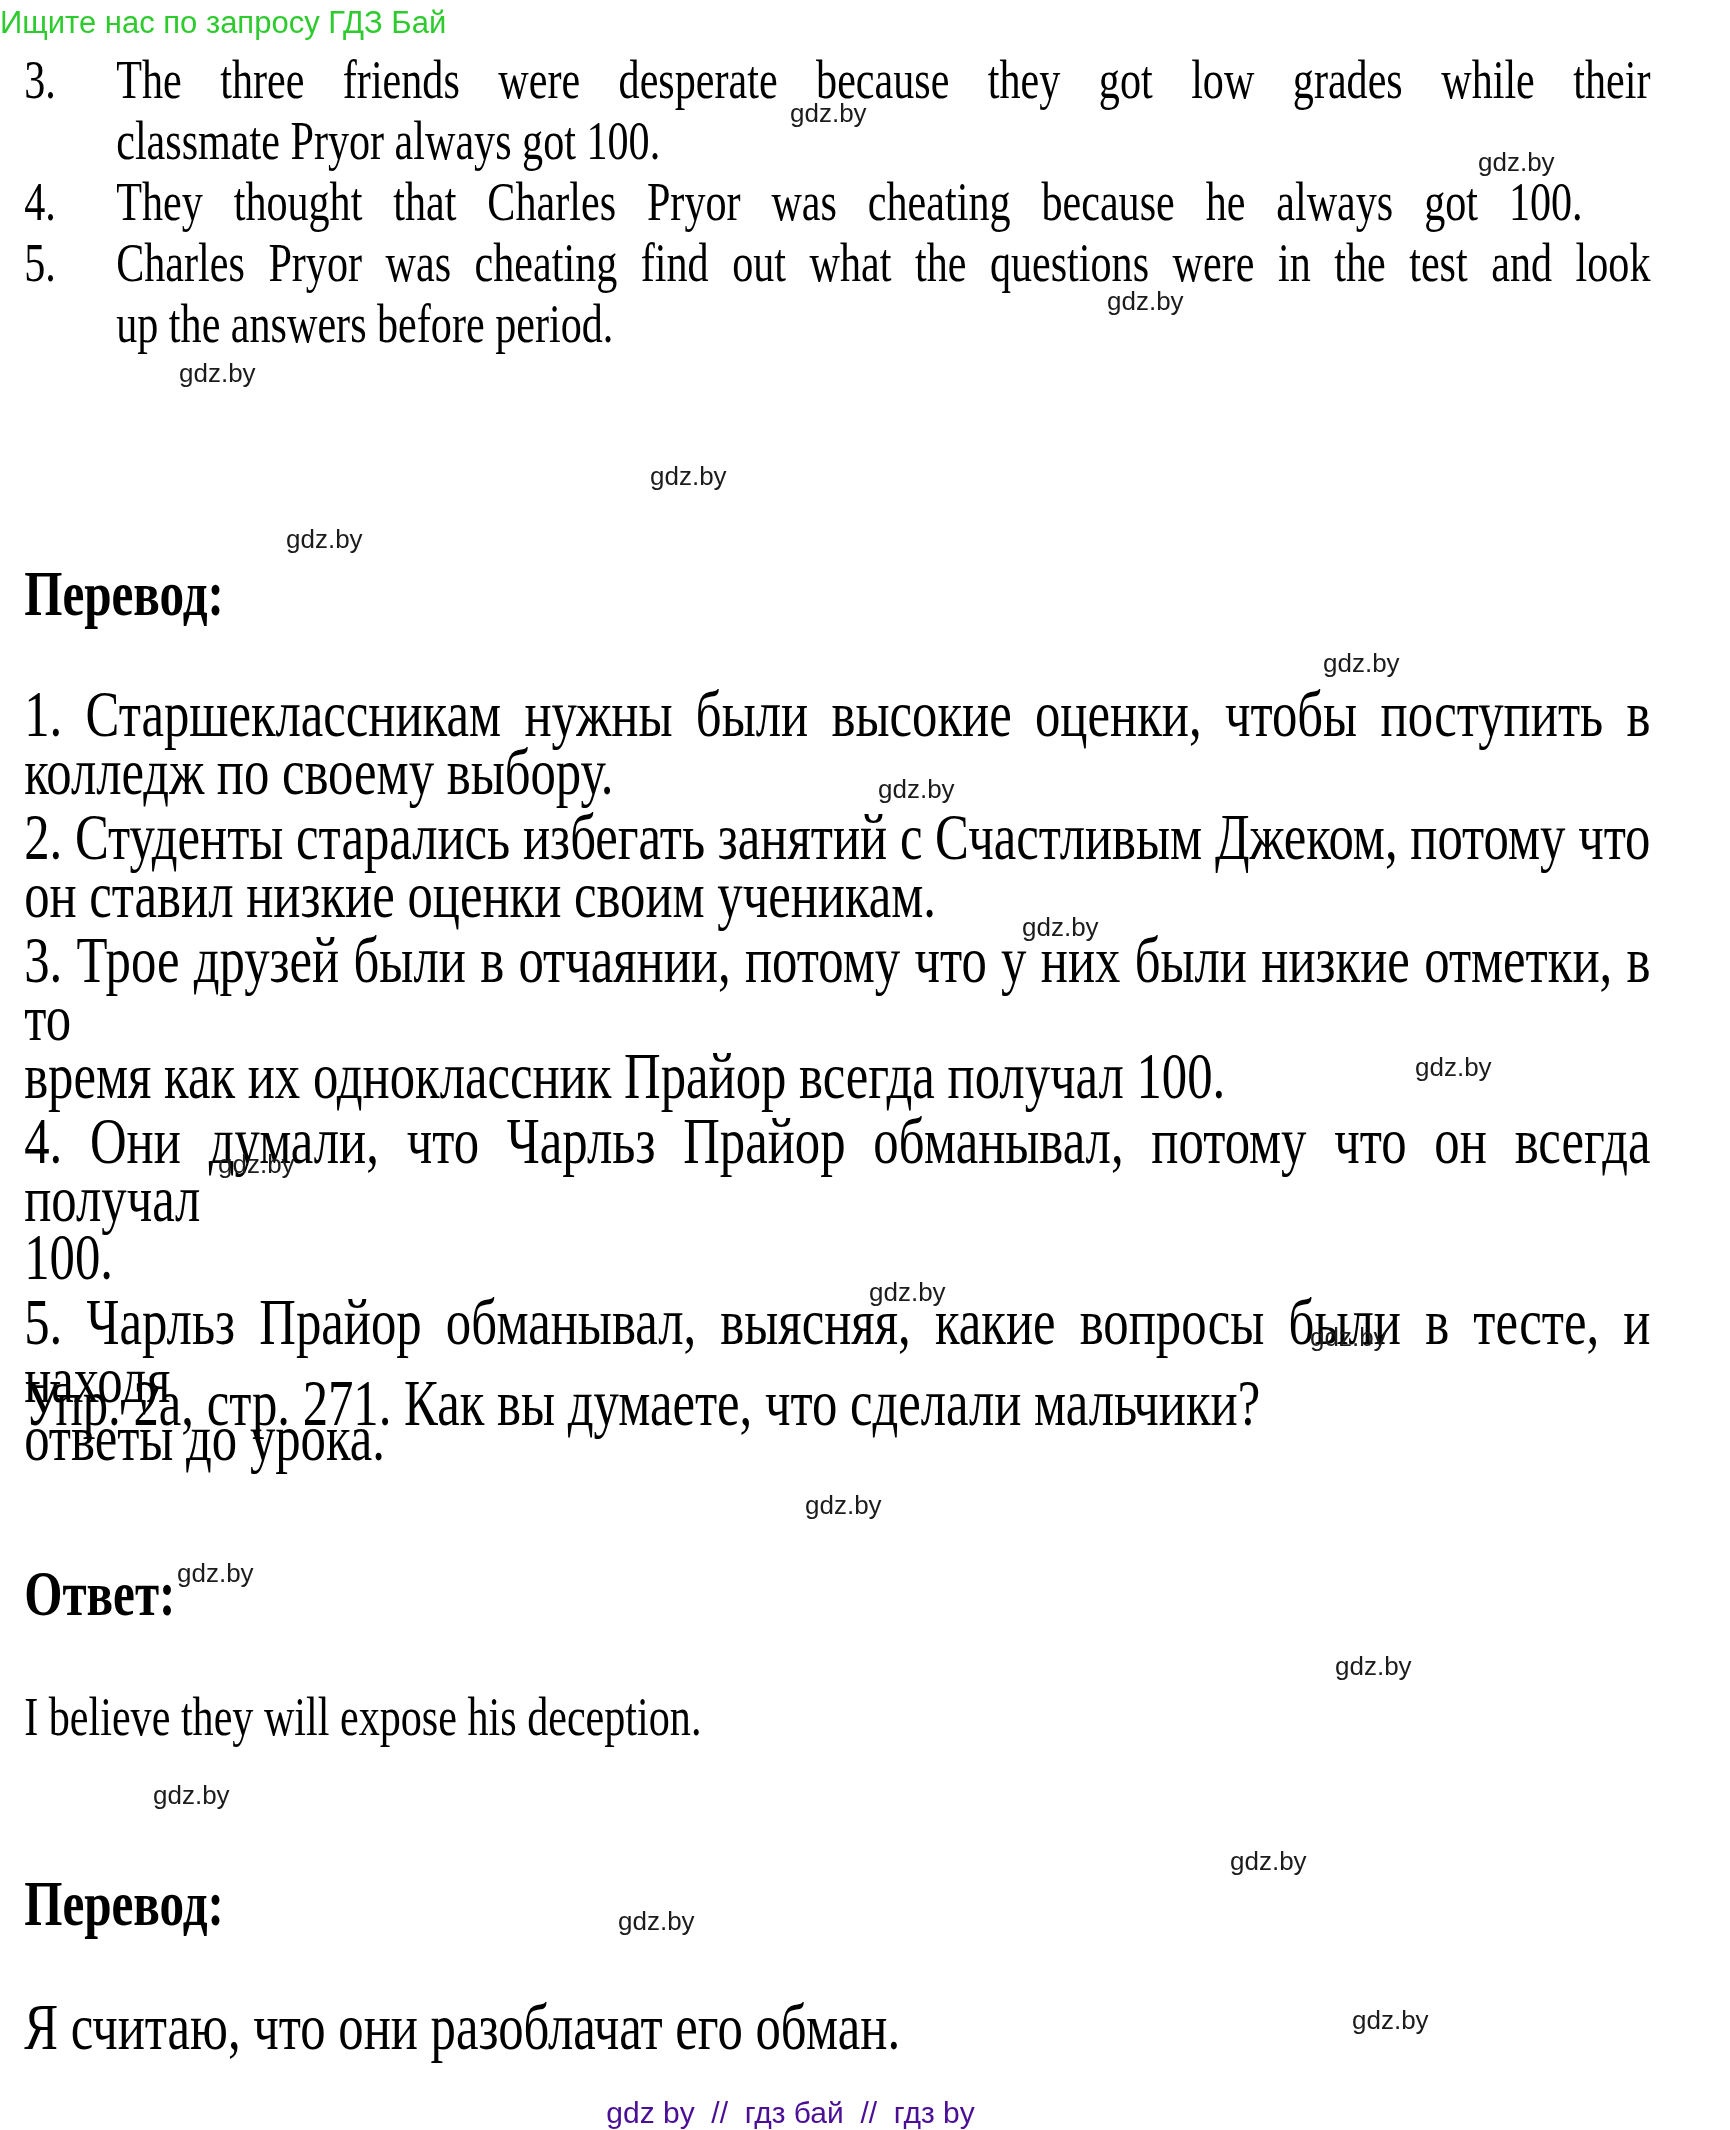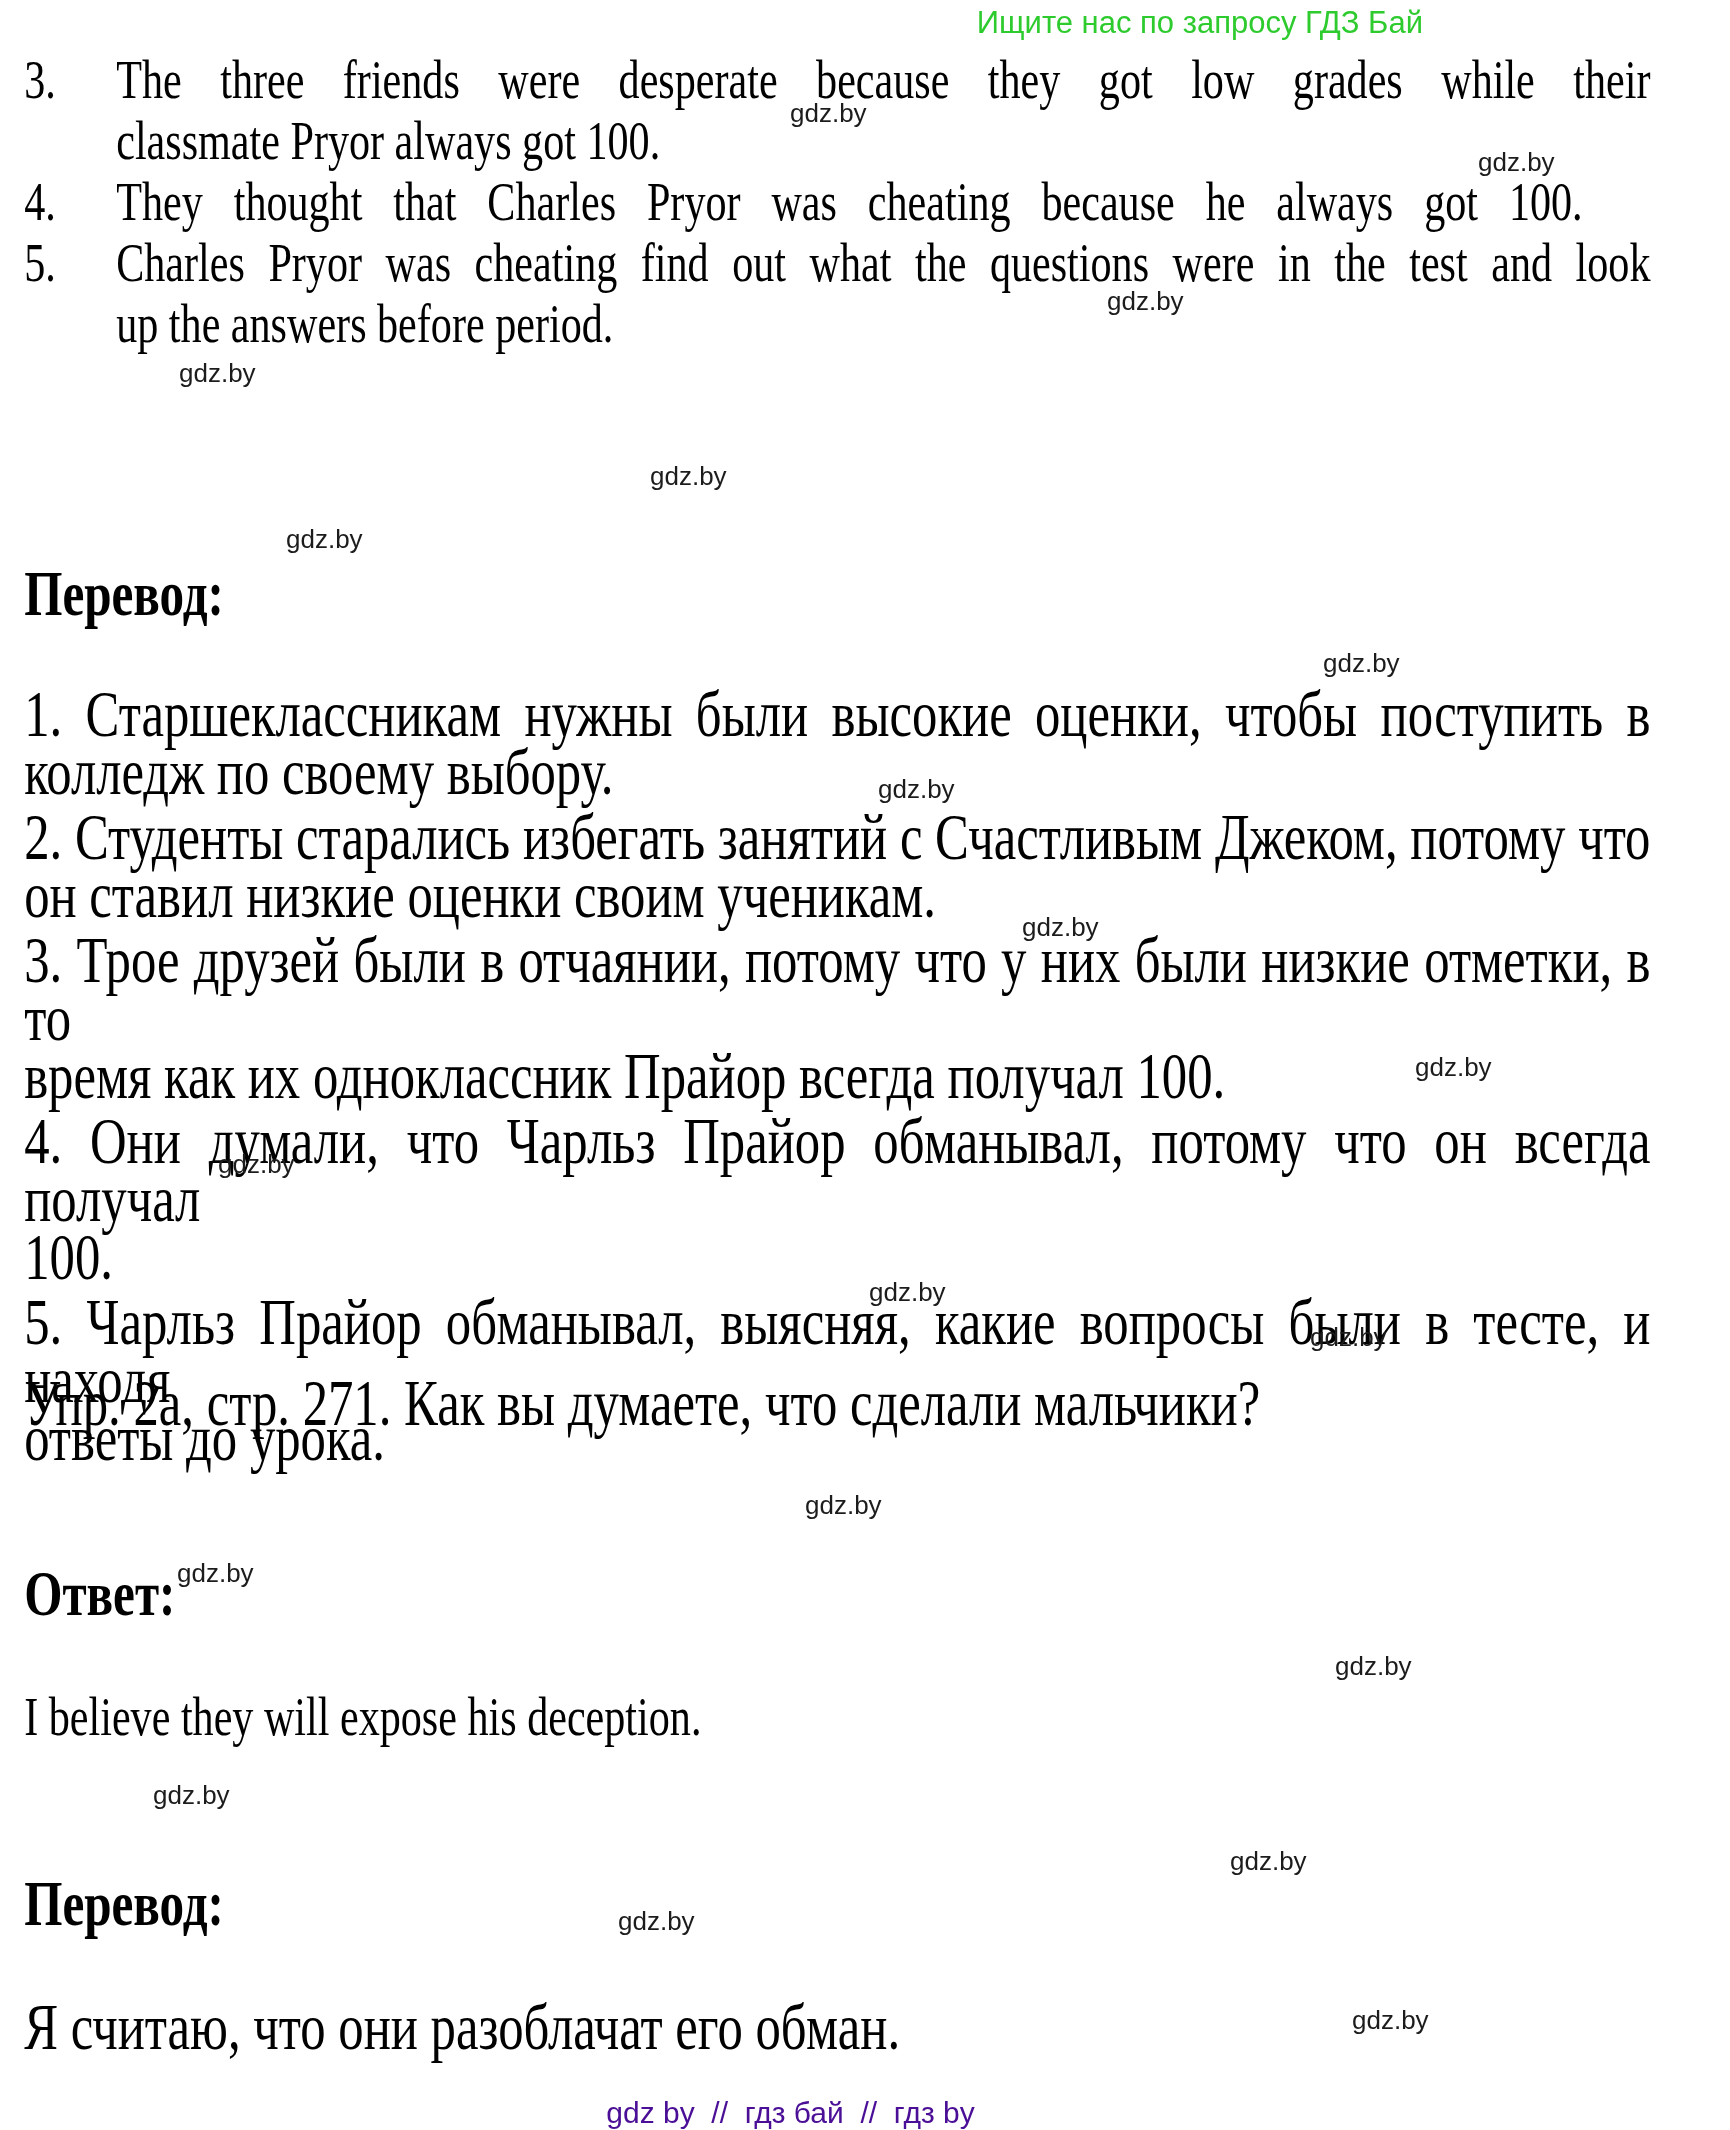--- a/index.html
+++ b/index.html
@@ -23,21 +23,21 @@
   .ru-block { position:absolute; left:31px; top:685px; width:2085px; font-size:65px; line-height:58px; }
   .ru-item { margin:0 0 7px 0; }
   .ru-item .line { width:2085px; }
 
   .heading { position:absolute; left:31px; font-size:63px; font-weight:bold; line-height:70px; margin:0; }
   .text-line { position:absolute; left:31px; white-space:nowrap; margin:0; }
   .ru-size { font-size:65px; line-height:58px; }
   .en-size { font-size:54px; line-height:61px; }
 
   .site-note {
-    position:absolute; top:5.2px; left:0; width:1423px; text-align:right;
+    position:absolute; top:5.2px; left:0; width:1423px; text-align:left;
     font-family:"Liberation Sans","DejaVu Sans",sans-serif; font-size:31px;
     color:var(--header-green,#2ecb2e);
   }
   .wm {
     position:absolute; font-family:"Liberation Sans","DejaVu Sans",sans-serif;
     font-size:26px; color:var(--watermark-gray,#1c1c1c); white-space:nowrap;
   }
   .page-footer {
     position:absolute; top:2096px; left:0; width:1581px; text-align:center;
     font-family:"Liberation Sans","DejaVu Sans",sans-serif; font-size:30px;

